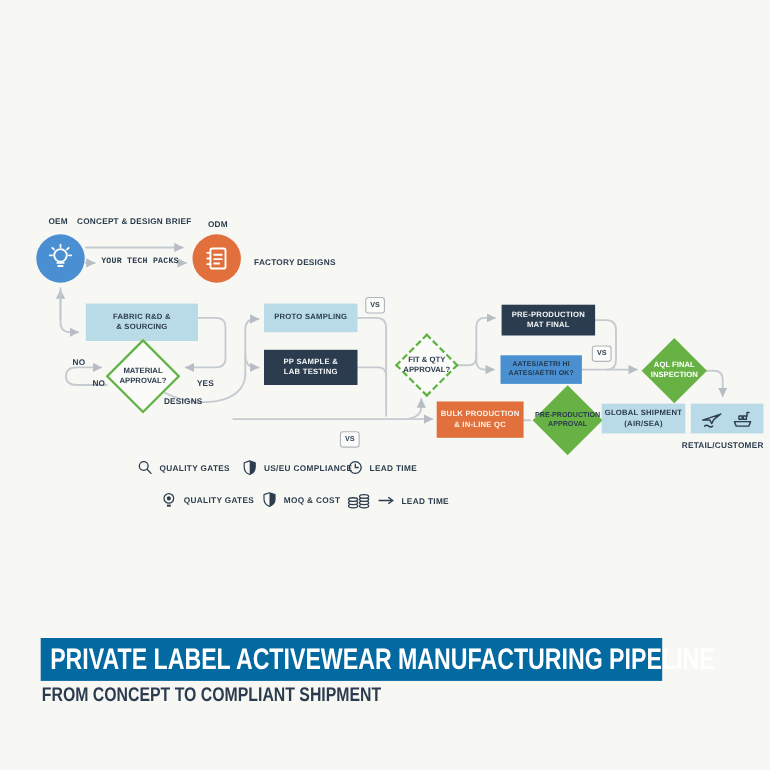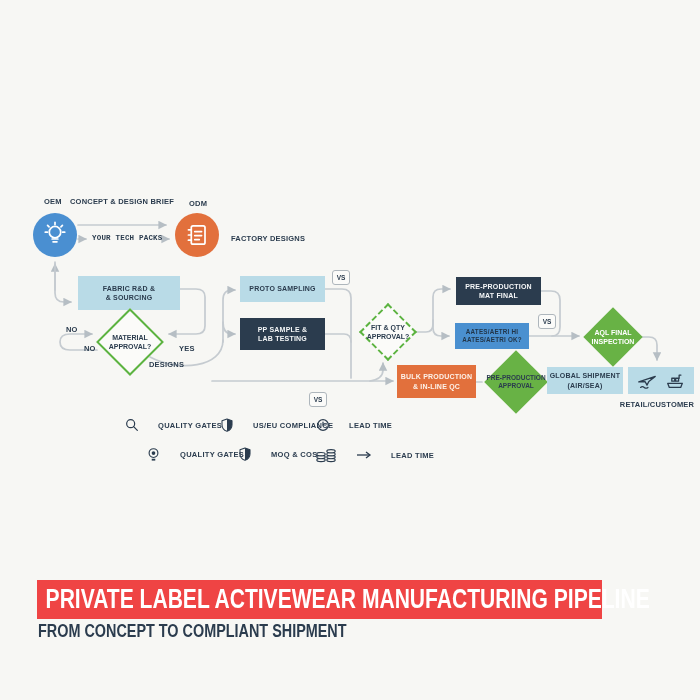--- a/index.html
+++ b/index.html
@@ -16,23 +16,23 @@
   .diamond{position:absolute;}
   .diamond .shape{position:absolute;left:50%;top:50%;transform:translate(-50%,-50%) rotate(45deg);}
   .diamond .dtext{position:absolute;inset:0;display:flex;align-items:center;justify-content:center;
     text-align:center;font-weight:bold;font-size:7px;line-height:1.3;white-space:pre-line;}
   .diamond.outline .shape{background:#fbfbf9;border:2px solid #5cb340;}
   .diamond.outline.dashed .shape{border-style:dashed;}
   .diamond.filled .shape{background:#68b245;border:none;}
   .vs{position:absolute;width:16px;height:13px;border:1px solid #aeb6bc;border-radius:3px;background:#fbfbf9;
     display:flex;align-items:center;justify-content:center;font-size:6.5px;font-weight:bold;color:#2b3c4e;}
   .circle{position:absolute;border-radius:50%;display:flex;align-items:center;justify-content:center;}
-  .legend-item{position:absolute;display:flex;align-items:center;gap:18px;}
+  .legend-item{position:absolute;display:flex;align-items:center;gap:5px;}
   .legend-item .txt{font-weight:bold;font-size:7.5px;letter-spacing:.3px;color:#2b3c4e;}
-  #banner{position:absolute;left:37px;top:580px;width:565px;height:39px;background:#ef4444;
+  #banner{position:absolute;left:37px;top:580px;width:565px;height:39px;background:#0369a1;
     display:flex;align-items:center;}
   #banner .t{color:#ffffff;font-weight:bold;font-size:27px;letter-spacing:0px;white-space:nowrap;
     transform:scaleX(.78);transform-origin:left center;padding-left:11px;}
   #subtitle{position:absolute;left:38px;top:621px;color:#2b3c4e;font-weight:bold;font-size:18px;
     white-space:nowrap;transform:scaleX(.80);transform-origin:left center;}
   svg{display:block;}
 </style>
 </head>
 <body>
 

